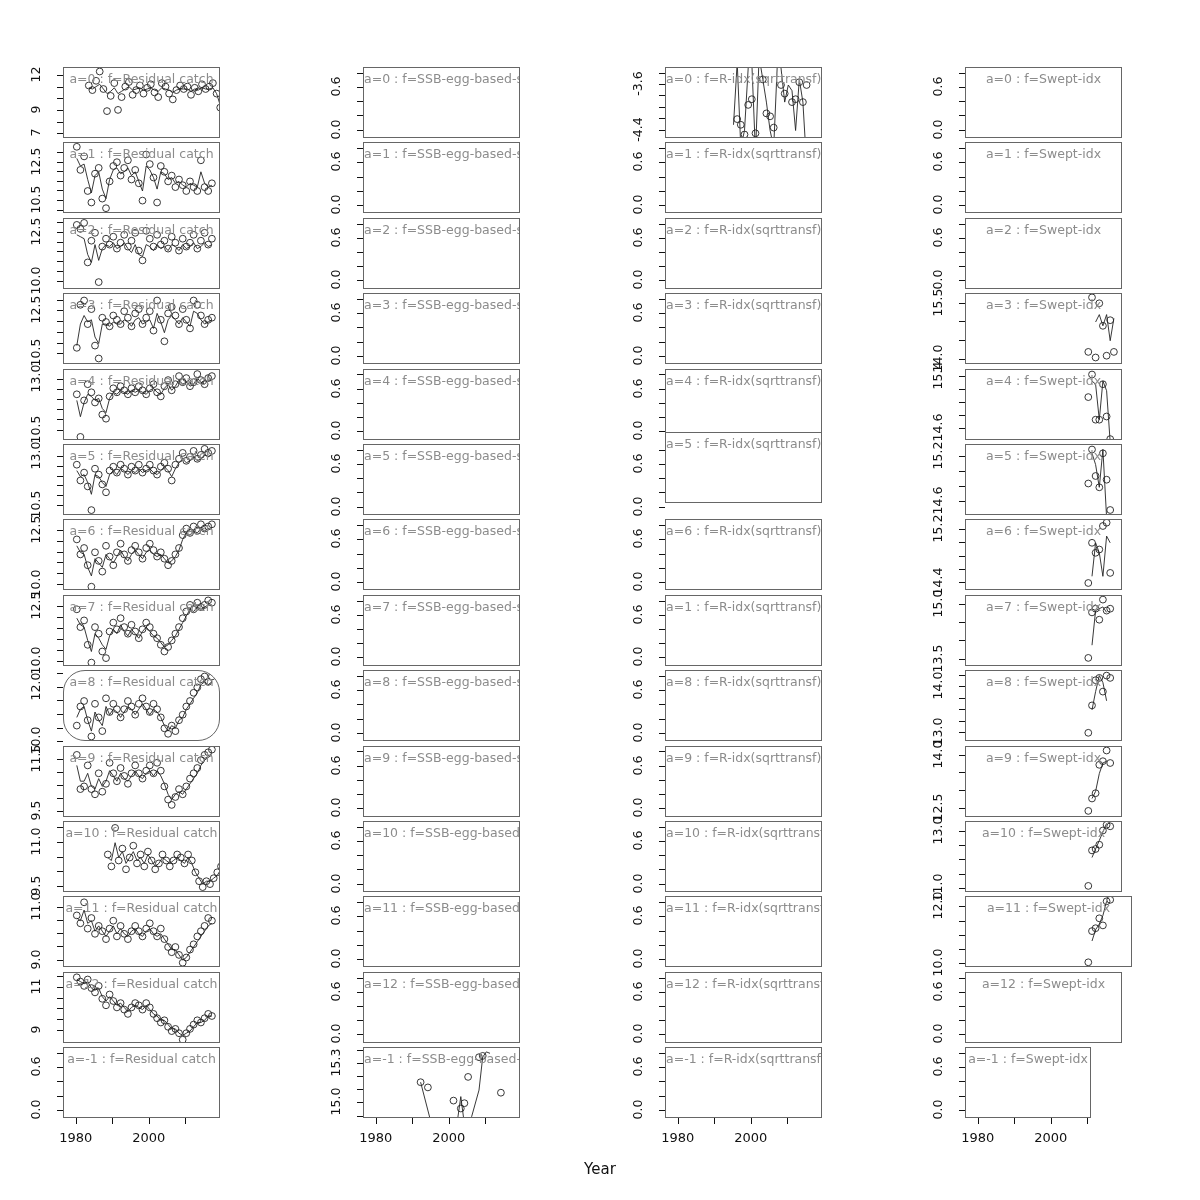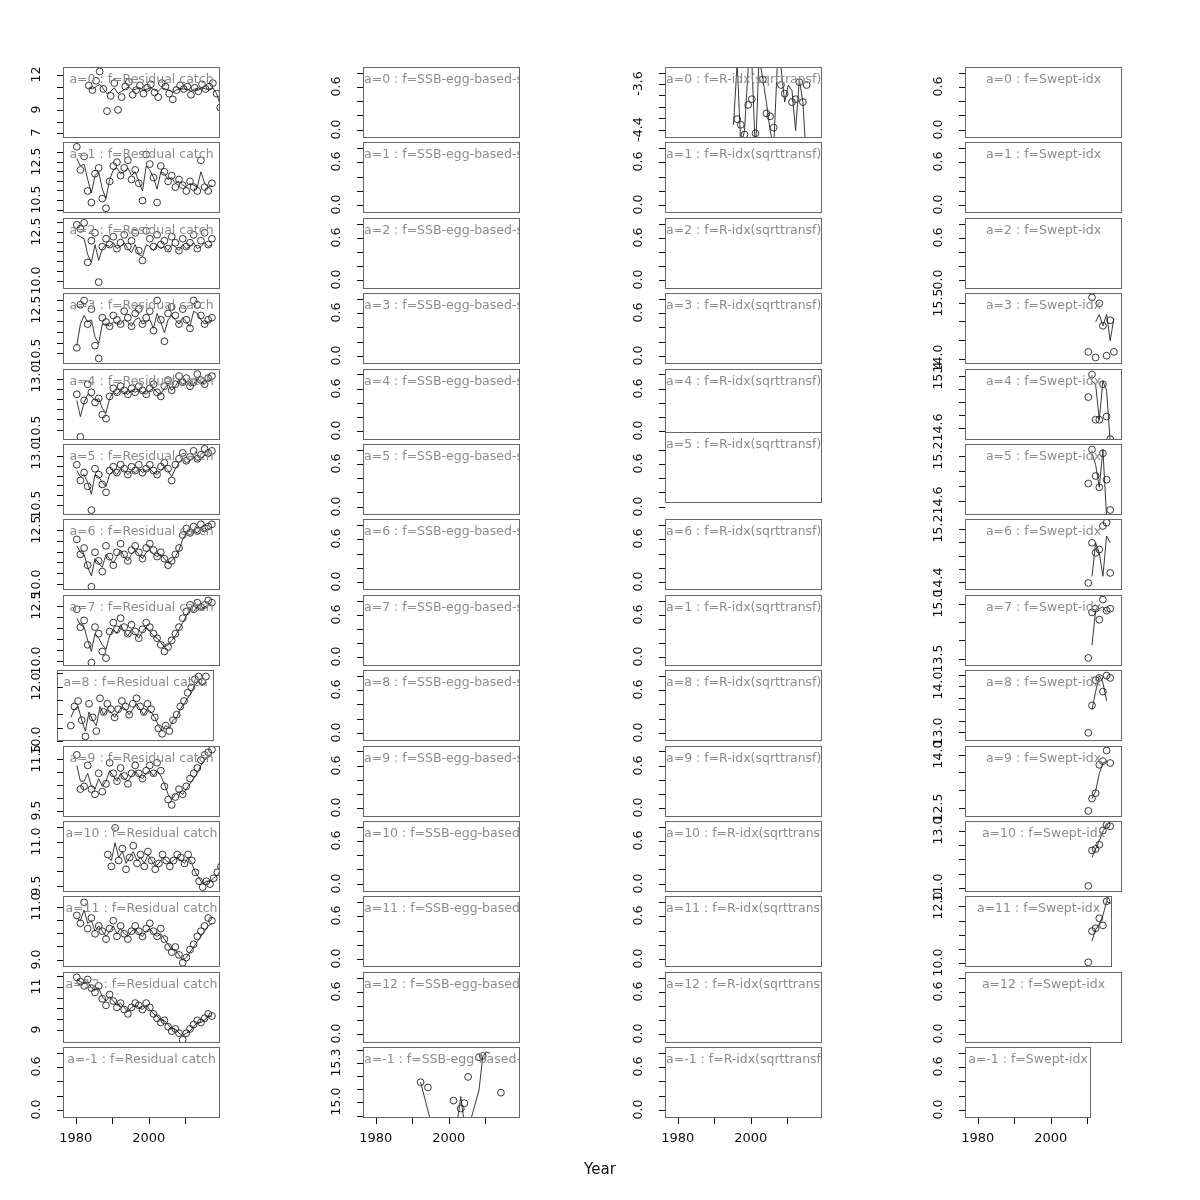--- a/index.html
+++ b/index.html
@@ -367,21 +367,21 @@
           <circle cx="126.0" cy="8.9" r="3.4" fill="none" stroke="#222222" stroke-width="0.9"></circle>
           <circle cx="129.6" cy="13.3" r="3.4" fill="none" stroke="#222222" stroke-width="0.9"></circle>
           <circle cx="133.3" cy="6.7" r="3.4" fill="none" stroke="#222222" stroke-width="0.9"></circle>
           <circle cx="136.9" cy="11.1" r="3.4" fill="none" stroke="#222222" stroke-width="0.9"></circle>
           <circle cx="140.6" cy="8.9" r="3.4" fill="none" stroke="#222222" stroke-width="0.9"></circle>
           <circle cx="144.2" cy="4.4" r="3.4" fill="none" stroke="#222222" stroke-width="0.9"></circle>
           <circle cx="147.9" cy="6.7" r="3.4" fill="none" stroke="#222222" stroke-width="0.9"></circle>
         </svg>
         <div class="facet-label">a=7 : f=Residual catch</div>
       </div>
-      <div class="panel" style="left: 57px; top: 670.2px; width: 157px; height: 71px; border-color: rgb(102, 102, 102);">
+      <div class="panel" style="left: 63px; top: 670.2px; width: 157px; height: 71px; border-color: rgb(102, 102, 102); border-radius: 22px;">
         <svg width="157" height="71">
           <polyline points="12.8,46.4 16.4,38.2 20.1,35.5 23.7,49.2 27.4,60.1 31.0,41.0 34.7,49.2 38.3,54.6 42.0,35.5 45.6,43.7 49.3,38.2 52.9,41.0 56.6,46.4 60.2,41.0 63.9,35.5 67.5,38.2 71.2,43.7 74.8,38.2 78.5,32.8 82.2,38.2 85.8,43.7 89.5,38.2 93.1,41.0 96.8,46.4 100.4,54.6 104.1,60.1 107.7,54.6 111.4,57.3 115.0,49.2 118.7,46.4 122.3,38.2 126.0,32.8 129.6,27.3 133.3,21.8 136.9,13.7 140.6,10.9 144.2,13.7 147.9,10.9" fill="none" stroke="#222222" stroke-width="0.9"></polyline>
           <circle cx="12.8" cy="54.6" r="3.4" fill="none" stroke="#222222" stroke-width="0.9"></circle>
           <circle cx="16.4" cy="35.5" r="3.4" fill="none" stroke="#222222" stroke-width="0.9"></circle>
           <circle cx="20.1" cy="30.0" r="3.4" fill="none" stroke="#222222" stroke-width="0.9"></circle>
           <circle cx="23.7" cy="49.2" r="3.4" fill="none" stroke="#222222" stroke-width="0.9"></circle>
           <circle cx="27.4" cy="65.5" r="3.4" fill="none" stroke="#222222" stroke-width="0.9"></circle>
           <circle cx="31.0" cy="32.8" r="3.4" fill="none" stroke="#222222" stroke-width="0.9"></circle>
           <circle cx="34.7" cy="46.4" r="3.4" fill="none" stroke="#222222" stroke-width="0.9"></circle>
           <circle cx="38.3" cy="60.1" r="3.4" fill="none" stroke="#222222" stroke-width="0.9"></circle>
@@ -850,21 +850,21 @@
           <circle cx="122.3" cy="63.9" r="3.4" fill="none" stroke="#222222" stroke-width="0.9"></circle>
           <circle cx="126.0" cy="28.4" r="3.4" fill="none" stroke="#222222" stroke-width="0.9"></circle>
           <circle cx="129.6" cy="27.0" r="3.4" fill="none" stroke="#222222" stroke-width="0.9"></circle>
           <circle cx="133.3" cy="22.7" r="3.4" fill="none" stroke="#222222" stroke-width="0.9"></circle>
           <circle cx="136.9" cy="8.5" r="3.4" fill="none" stroke="#222222" stroke-width="0.9"></circle>
           <circle cx="140.6" cy="2.8" r="3.4" fill="none" stroke="#222222" stroke-width="0.9"></circle>
           <circle cx="144.2" cy="4.3" r="3.4" fill="none" stroke="#222222" stroke-width="0.9"></circle>
         </svg>
         <div class="facet-label">a=10 : f=Swept-idx</div>
       </div>
-      <div class="panel" style="left: 965px; top: 896.4px; width: 147px; height: 71px; border-color: rgb(102, 102, 102);">
+      <div class="panel" style="left: 965px; top: 896.4px; width: 167px; height: 71px; border-color: rgb(102, 102, 102);">
         <svg width="157" height="71">
           <polyline points="126.0,44.0 129.6,32.7 133.3,27.0 136.9,18.5 140.6,4.3" fill="none" stroke="#222222" stroke-width="0.9"></polyline>
           <circle cx="122.3" cy="65.3" r="3.4" fill="none" stroke="#222222" stroke-width="0.9"></circle>
           <circle cx="126.0" cy="34.1" r="3.4" fill="none" stroke="#222222" stroke-width="0.9"></circle>
           <circle cx="129.6" cy="31.2" r="3.4" fill="none" stroke="#222222" stroke-width="0.9"></circle>
           <circle cx="133.3" cy="21.3" r="3.4" fill="none" stroke="#222222" stroke-width="0.9"></circle>
           <circle cx="136.9" cy="28.4" r="3.4" fill="none" stroke="#222222" stroke-width="0.9"></circle>
           <circle cx="140.6" cy="4.3" r="3.4" fill="none" stroke="#222222" stroke-width="0.9"></circle>
           <circle cx="144.2" cy="2.8" r="3.4" fill="none" stroke="#222222" stroke-width="0.9"></circle>
         </svg>

